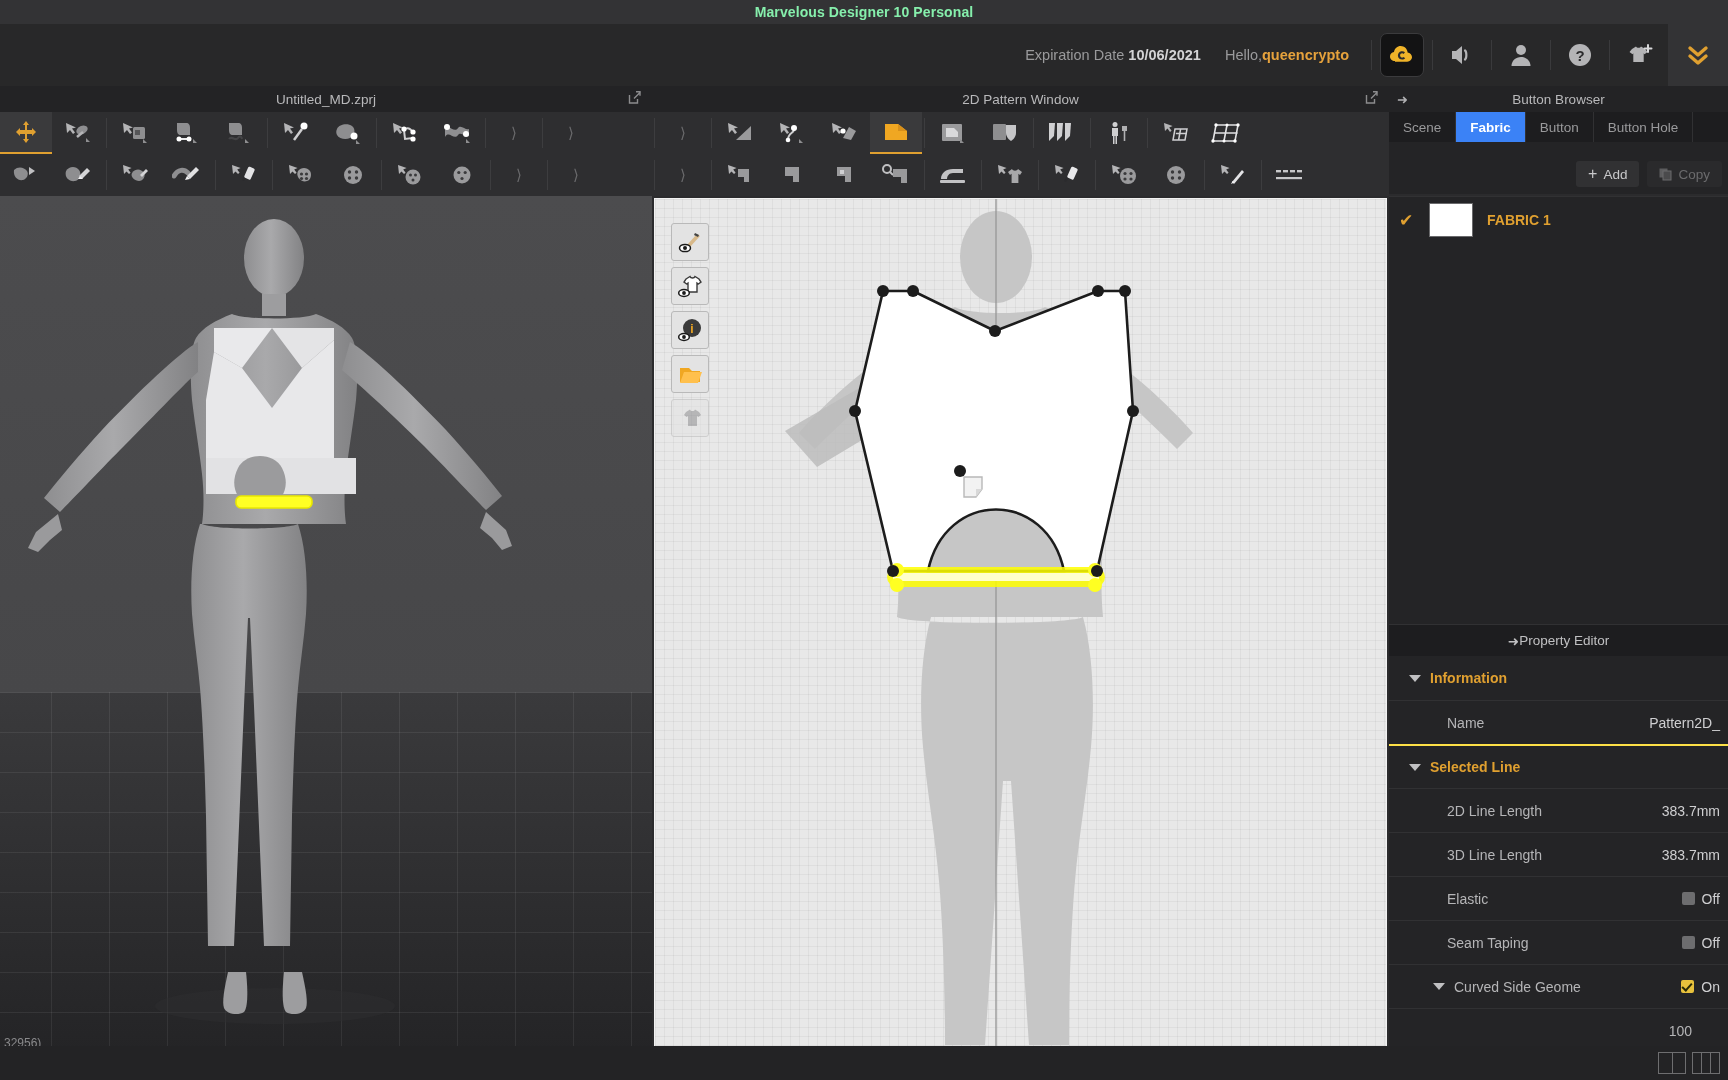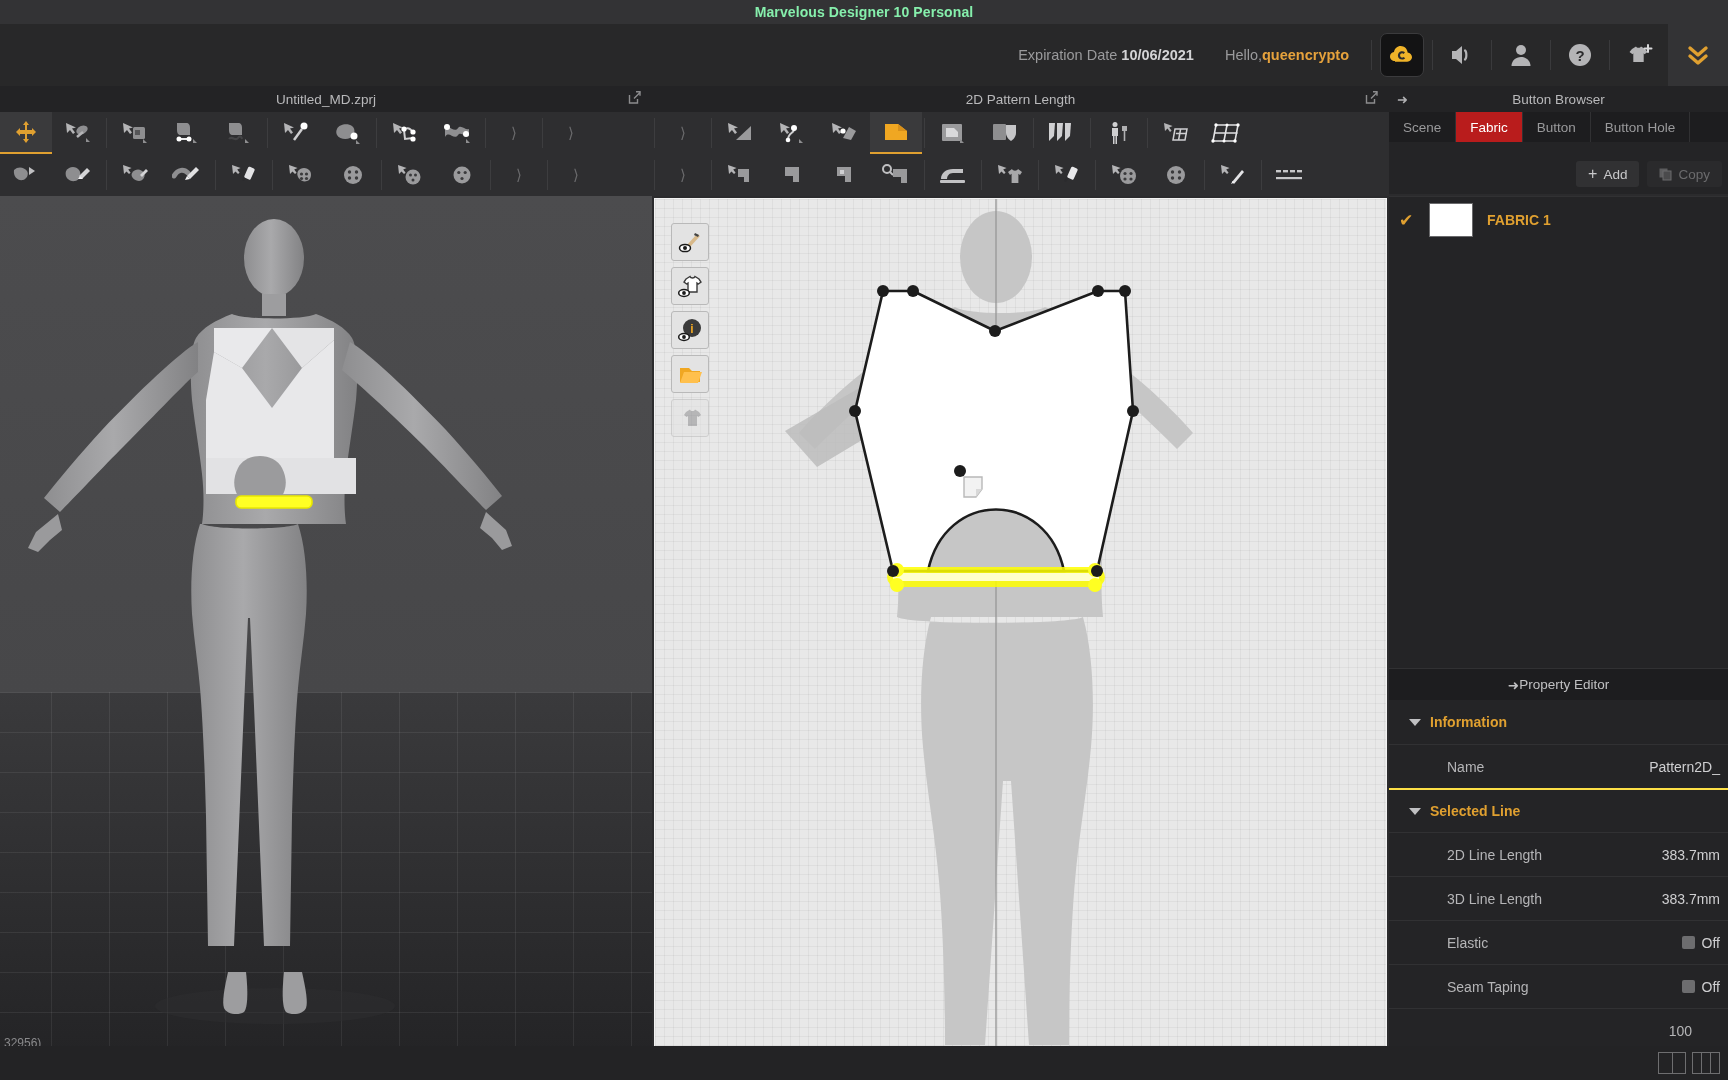--- a/index.html
+++ b/index.html
@@ -20,21 +20,21 @@
     letter-spacing: .1px;
   }
   
   .accountbar {
     height: 62px; background: #282829;
     display: flex; align-items: center; justify-content: flex-end;
     padding-right: 0px; gap: 0px;
   }
   .acct-text { font-size: 14.5px; color: #9a9a9c; margin-right: 24px; }
   .acct-text b { color: #d3d3d5; font-weight: bold; }
-  .acct-hello { font-size: 14.5px; color: #9a9a9c; margin-right: 22px; margin-left: 7px; }
+  .acct-hello { font-size: 14.5px; color: #9a9a9c; margin-right: 22px; }
   .acct-hello b { color: #e6a23c; font-weight: bold; }
   .acct-sep { width: 1px; height: 30px; background: #3a3a3c; }
   .acct-btn {
     width: 58px; height: 48px; display: flex; align-items: center; justify-content: center;
     cursor: pointer;
   }
   .acct-btn.boxed {
     width: 44px; height: 44px; border-radius: 7px; background: #131314;
     border: 1px solid #3b3b3d; margin: 0 8px;
   }
@@ -106,21 +106,21 @@
     width: 38px; height: 38px; background: #e3e3e3; border: 1px solid #b9b9b9;
     border-radius: 3px; display: flex; align-items: center; justify-content: center; cursor: pointer;
   }
 
   
   .ob-tabs { height: 30px; background: #1d1d1f; display: flex; align-items: stretch; }
   .ob-tab {
     padding: 0 14px; display: flex; align-items: center; font-size: 13.5px;
     color: #9a9a9c; cursor: pointer; border-right: 1px solid #313133;
   }
-  .ob-tab.sel { background: #b91c1c; color: #fff; font-weight: normal; }
+  .ob-tab.sel { background: #3b82f6; color: #fff; font-weight: bold; }
   .ob-actions { height: 40px; display: flex; align-items: center; justify-content: flex-end;
     gap: 8px; padding-right: 6px; background: #242426; }
   .ob-btn {
     height: 26px; padding: 0 12px; display: flex; align-items: center; gap: 6px;
     background: #313133; border-radius: 3px; font-size: 13.5px; color: #c8c8ca; cursor: pointer;
   }
   .ob-btn.dim { color: #6b6b6d; background: #2a2a2c; }
   .ob-list { flex: 1; border-top: 1px solid #313133; overflow: hidden; }
   .ob-row { height: 46px; display: flex; align-items: center; padding: 0 10px; gap: 14px; cursor: pointer; }
   .ob-check { color: #e0a030; font-size: 17px; width: 16px; }
@@ -227,21 +227,21 @@
     <div class="panelhead" style="width:652px;">
       <span>Untitled_MD.zprj</span>
       <span class="pop">
         <svg width="14" height="14" viewBox="0 0 14 14">
           <path d="M1.5 4.5v8h8v-4" stroke="#b0b0b2" stroke-width="1.4" fill="none"></path>
           <path d="M6 8l6.5-6.5M8 1.2h4v4" stroke="#b0b0b2" stroke-width="1.4" fill="none"></path>
         </svg>
       </span>
     </div>
     <div class="panelhead" style="width:737px;">
-      <span>2D Pattern Length</span>
+      <span>2D Pattern Window</span>
       <span class="pop">
         <svg width="14" height="14" viewBox="0 0 14 14">
           <path d="M1.5 4.5v8h8v-4" stroke="#b0b0b2" stroke-width="1.4" fill="none"></path>
           <path d="M6 8l6.5-6.5M8 1.2h4v4" stroke="#b0b0b2" stroke-width="1.4" fill="none"></path>
         </svg>
       </span>
     </div>
     <div class="panelhead" style="width:339px;">
       <span class="arrow-left">➜</span>
       <span>Button Browser</span>
@@ -817,20 +817,28 @@
             <span>Off</span>
           </span>
         </div>
         <div class="prop-row">
           <span>Seam Taping</span>
           <span class="pv">
             <span class="cbox"></span>
             <span>Off</span>
           </span>
         </div>
+        <div class="prop-row sub">
+          <span class="tri" style="margin-right:9px;"></span>
+          <span>Curved Side Geome</span>
+          <span class="pv">
+            <span class="cbox on"></span>
+            <span>On</span>
+          </span>
+        </div>
         <div class="prop-row valonly">
           <span>100</span>
         </div>
       </div>
     </div>
   </div>
 
   <div class="bottombar">
     <div class="bb-btn">
         <i></i>

